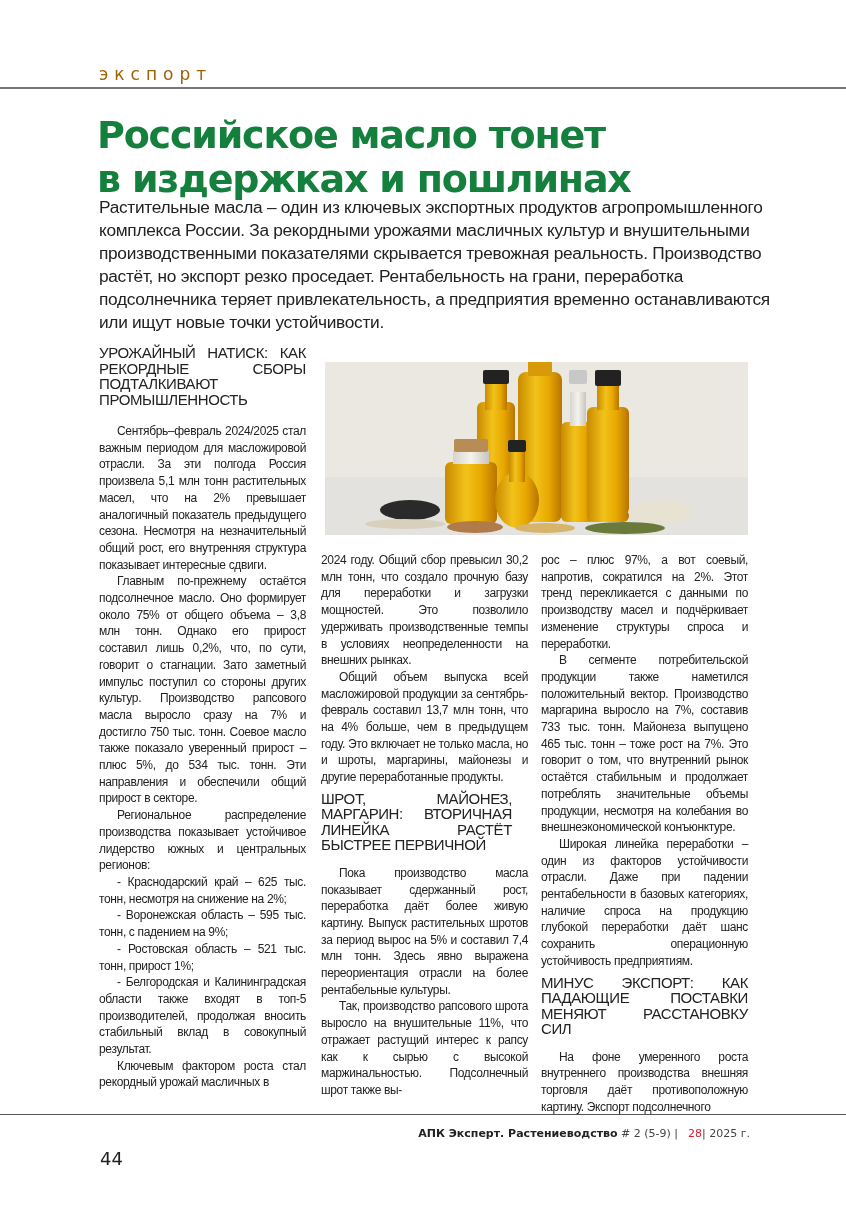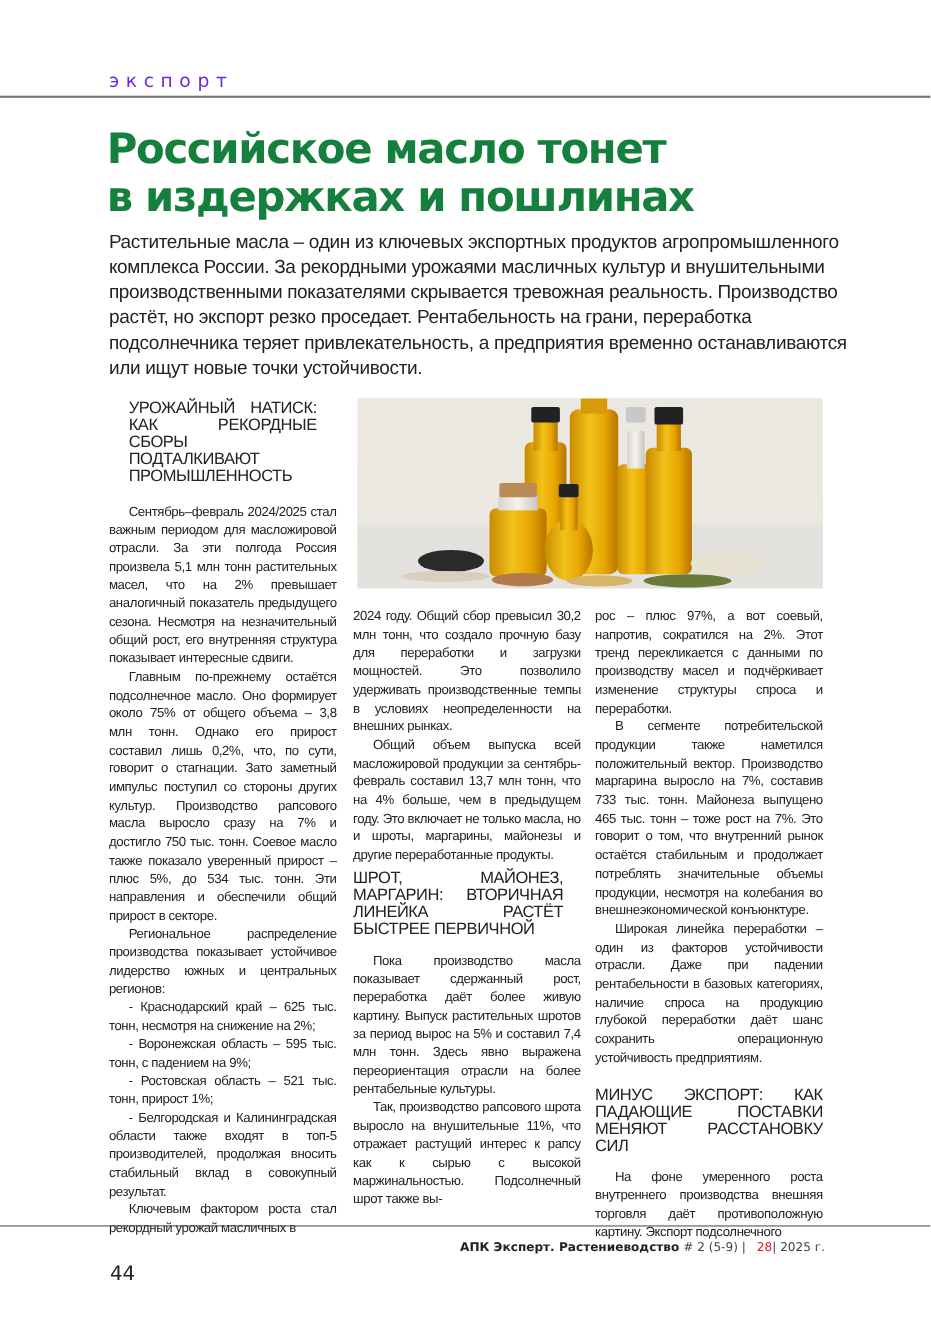--- a/index.html
+++ b/index.html
@@ -1,30 +1,30 @@
 <!DOCTYPE html>
 <html><head>
 <meta charset="utf-8">
 <style>
   html, body { margin: 0; padding: 0; background: #ffffff; }
   body { width: 846px; height: 1209px; position: relative; overflow: hidden; font-family: "Liberation Sans", sans-serif; color: #1a1a1a; }
-  .section-label { position: absolute; left: 99px; top: 64px; font-size: 17px; letter-spacing: 6px; color: #6d28d9; font-family: "DejaVu Sans", sans-serif; }
+  .section-label { position: absolute; left: 99px; top: 64px; font-size: 17px; letter-spacing: 6px; color: #a16207; font-family: "DejaVu Sans", sans-serif; }
   .top-rule { position: absolute; left: 0; top: 87px; width: 846px; height: 2px; background: #777; }
   .title { position: absolute; left: 97px; top: 113px; margin: 0; width: 700px; font-family: "DejaVu Sans", sans-serif; font-weight: bold; font-size: 38px; line-height: 44px; letter-spacing: -1.2px; color: #15803d; }
-  .lead { position: absolute; left: 99px; top: 208px; width: 680px; font-family: "Liberation Sans", sans-serif; font-size: 17.3px; line-height: 23px; color: #222; letter-spacing: -0.3px; }
+  .lead { position: absolute; left: 99px; top: 196px; width: 680px; font-family: "Liberation Sans", sans-serif; font-size: 17.3px; line-height: 23px; color: #222; letter-spacing: -0.3px; }
   .col { position: absolute; font-family: "Liberation Sans", sans-serif; font-size: 12px; line-height: 16.7px; color: #222; text-align: justify; letter-spacing: -0.35px; }
   .col p { margin: 0; text-indent: 18px; }
   .col p.bullet { text-indent: 18px; }
-  .subhead { margin: 18px; font-family: "Liberation Sans", sans-serif; font-size: 15px; line-height: 15.5px; color: #222; text-transform: uppercase; letter-spacing: -0.4px; font-weight: normal; }
+  .subhead { margin: 0; font-family: "Liberation Sans", sans-serif; font-size: 15px; line-height: 15.5px; color: #222; text-transform: uppercase; letter-spacing: -0.4px; font-weight: normal; }
   .col1 { left: 99px; top: 345px; width: 207px; }
   .col2 { left: 321px; top: 552px; width: 207px; }
   .col3 { left: 541px; top: 552px; width: 207px; }
   .sub1 { margin-bottom: 16px; }
   .sub2 { margin: 5px 16px 12px 0; }
-  .sub3 { margin: 18px 0 12px 0; }
+  .sub3 { margin: 5px 0 12px 0; }
   .photo { position: absolute; left: 325px; top: 362px; width: 423px; height: 173px; overflow: hidden; background: linear-gradient(180deg, #ece8e2 0%, #e6e1da 60%, #dcd8d3 70%, #e8e6e3 100%); }
   .bottom-rule { position: absolute; left: 0; top: 1114px; width: 846px; height: 1px; background: #555; }
   .page-num { position: absolute; left: 100px; top: 1148px; font-size: 18px; color: #222; font-family: "DejaVu Sans", sans-serif; font-weight: normal; }
   .footer { position: absolute; right: 96px; top: 1127px; font-size: 11px; color: #222; white-space: nowrap; font-family: "DejaVu Sans", sans-serif; }
   .footer .mag { font-weight: bold; }
   .footer .red { color: #d9202a; margin-left: 10px; }
   .footer .thin { color: #444; margin-top: 20px; }
 </style>
 </head>
 <body>

